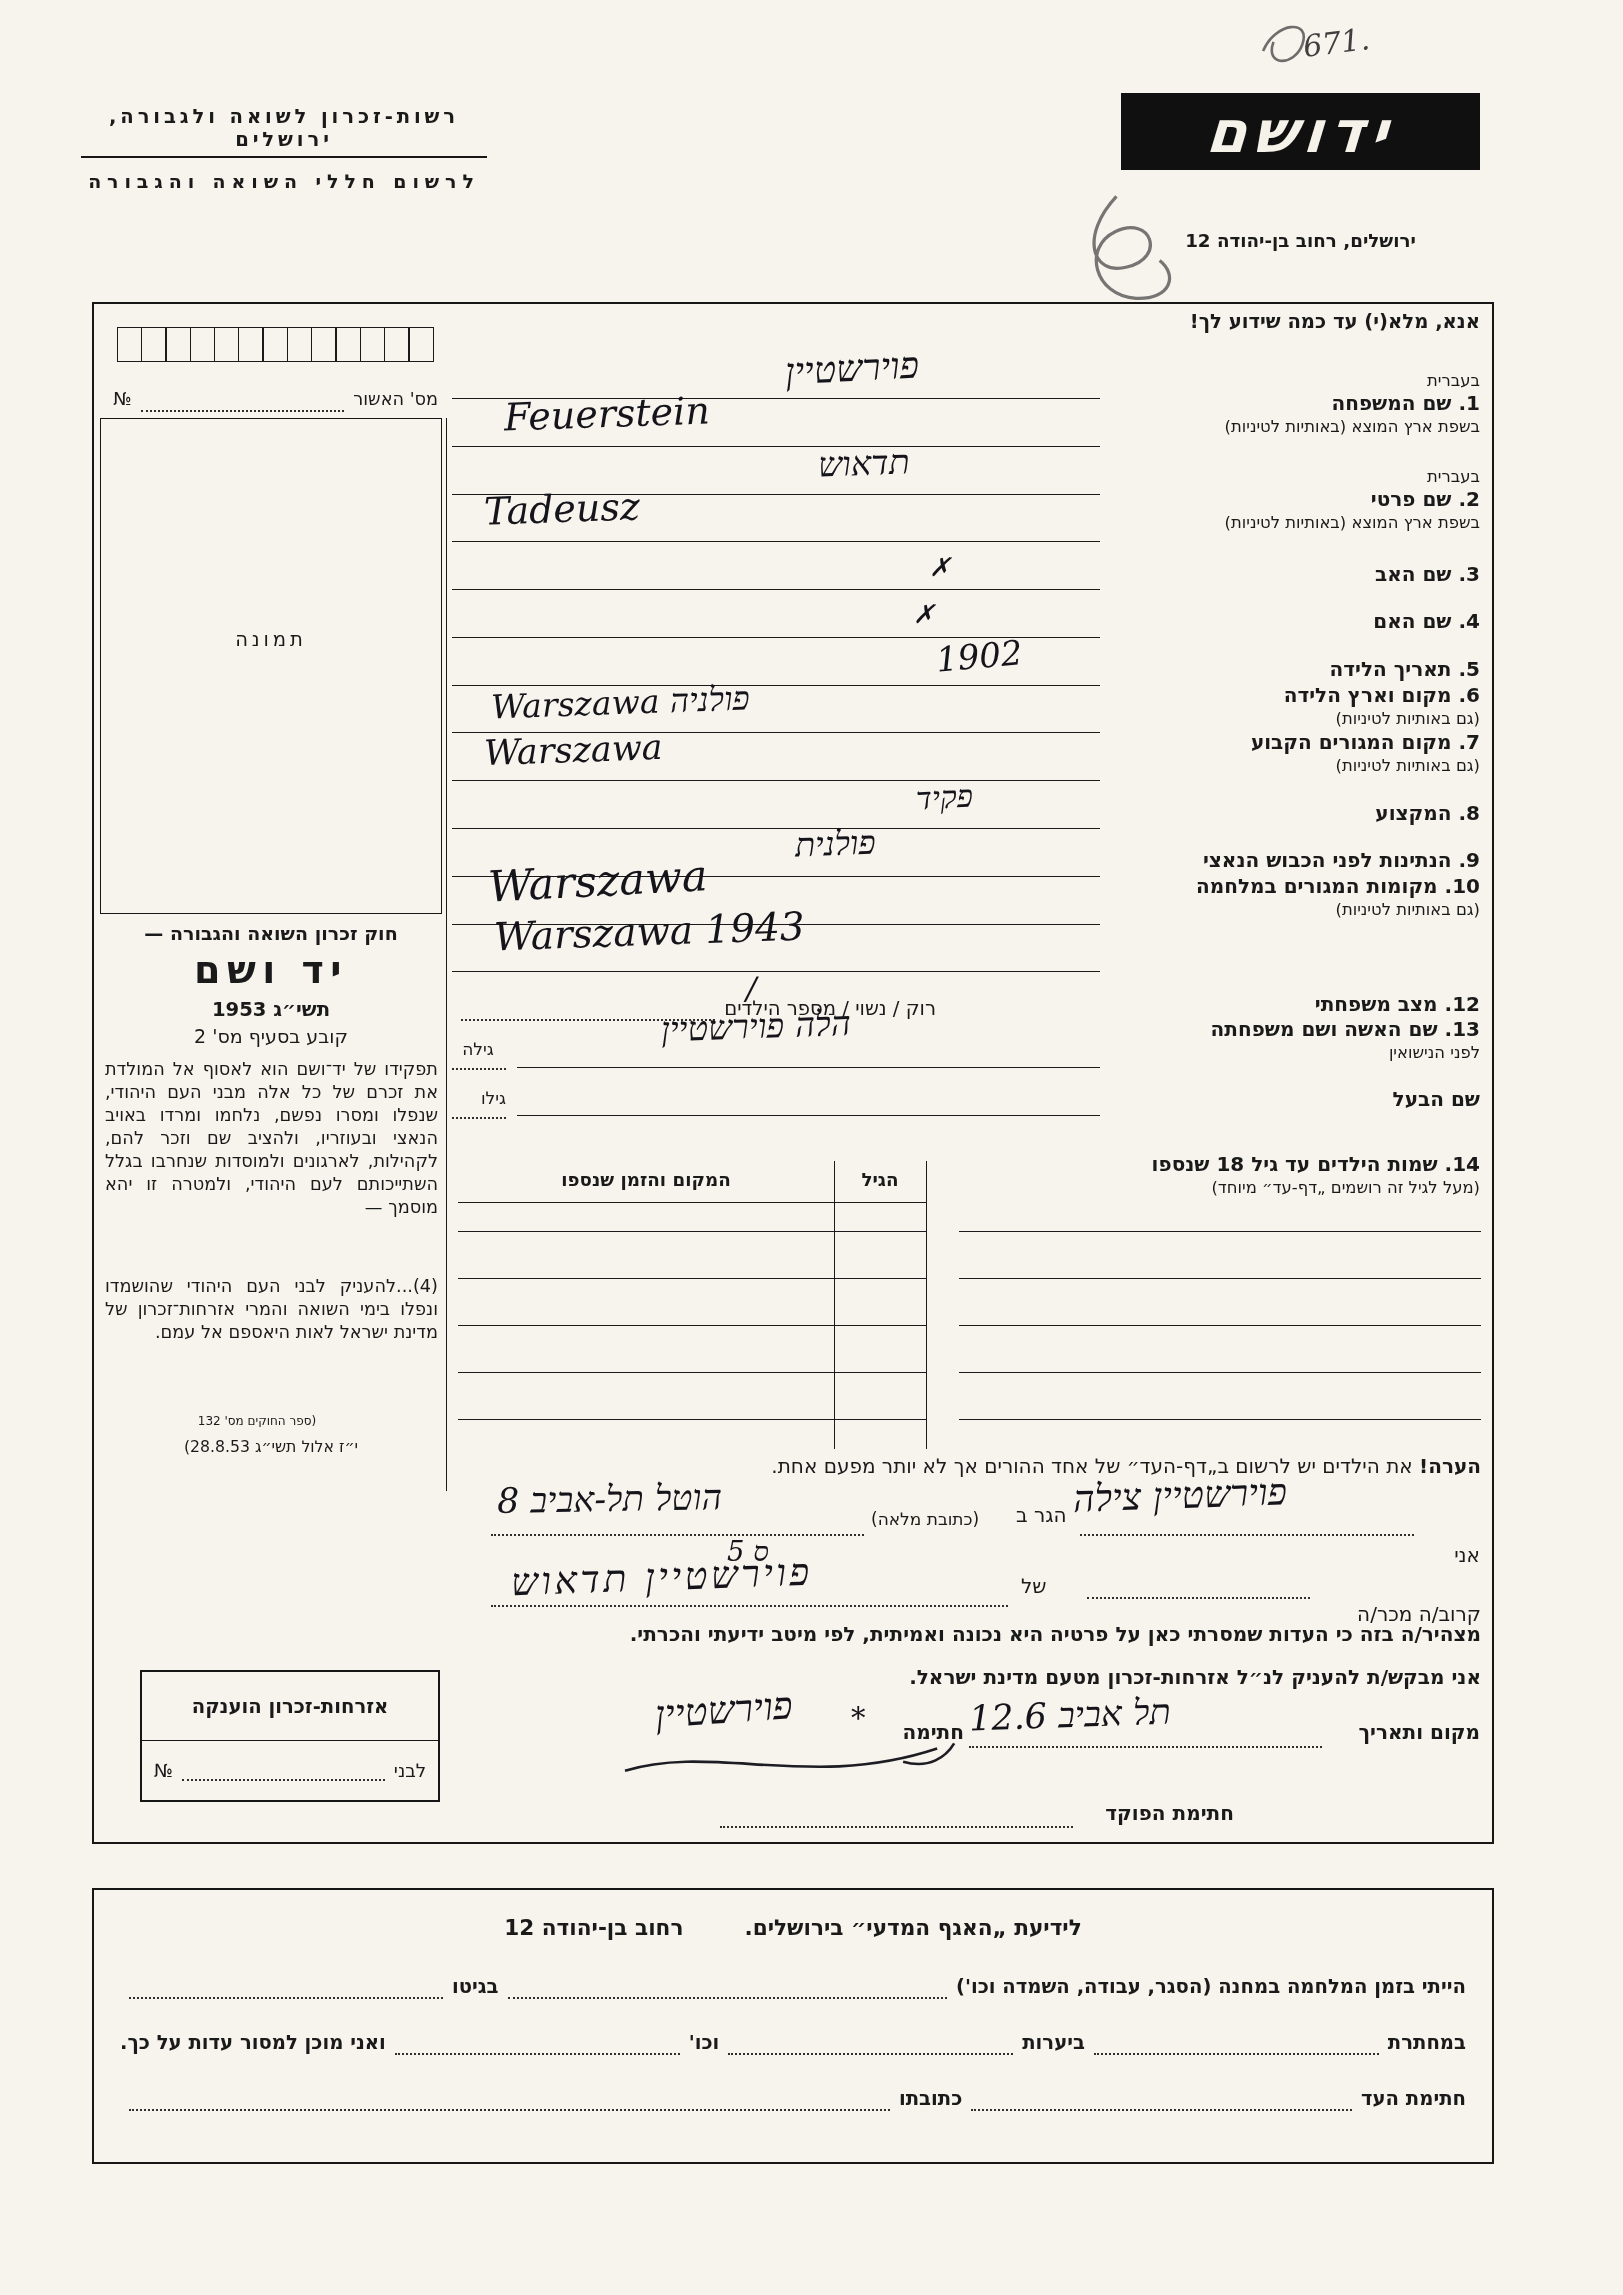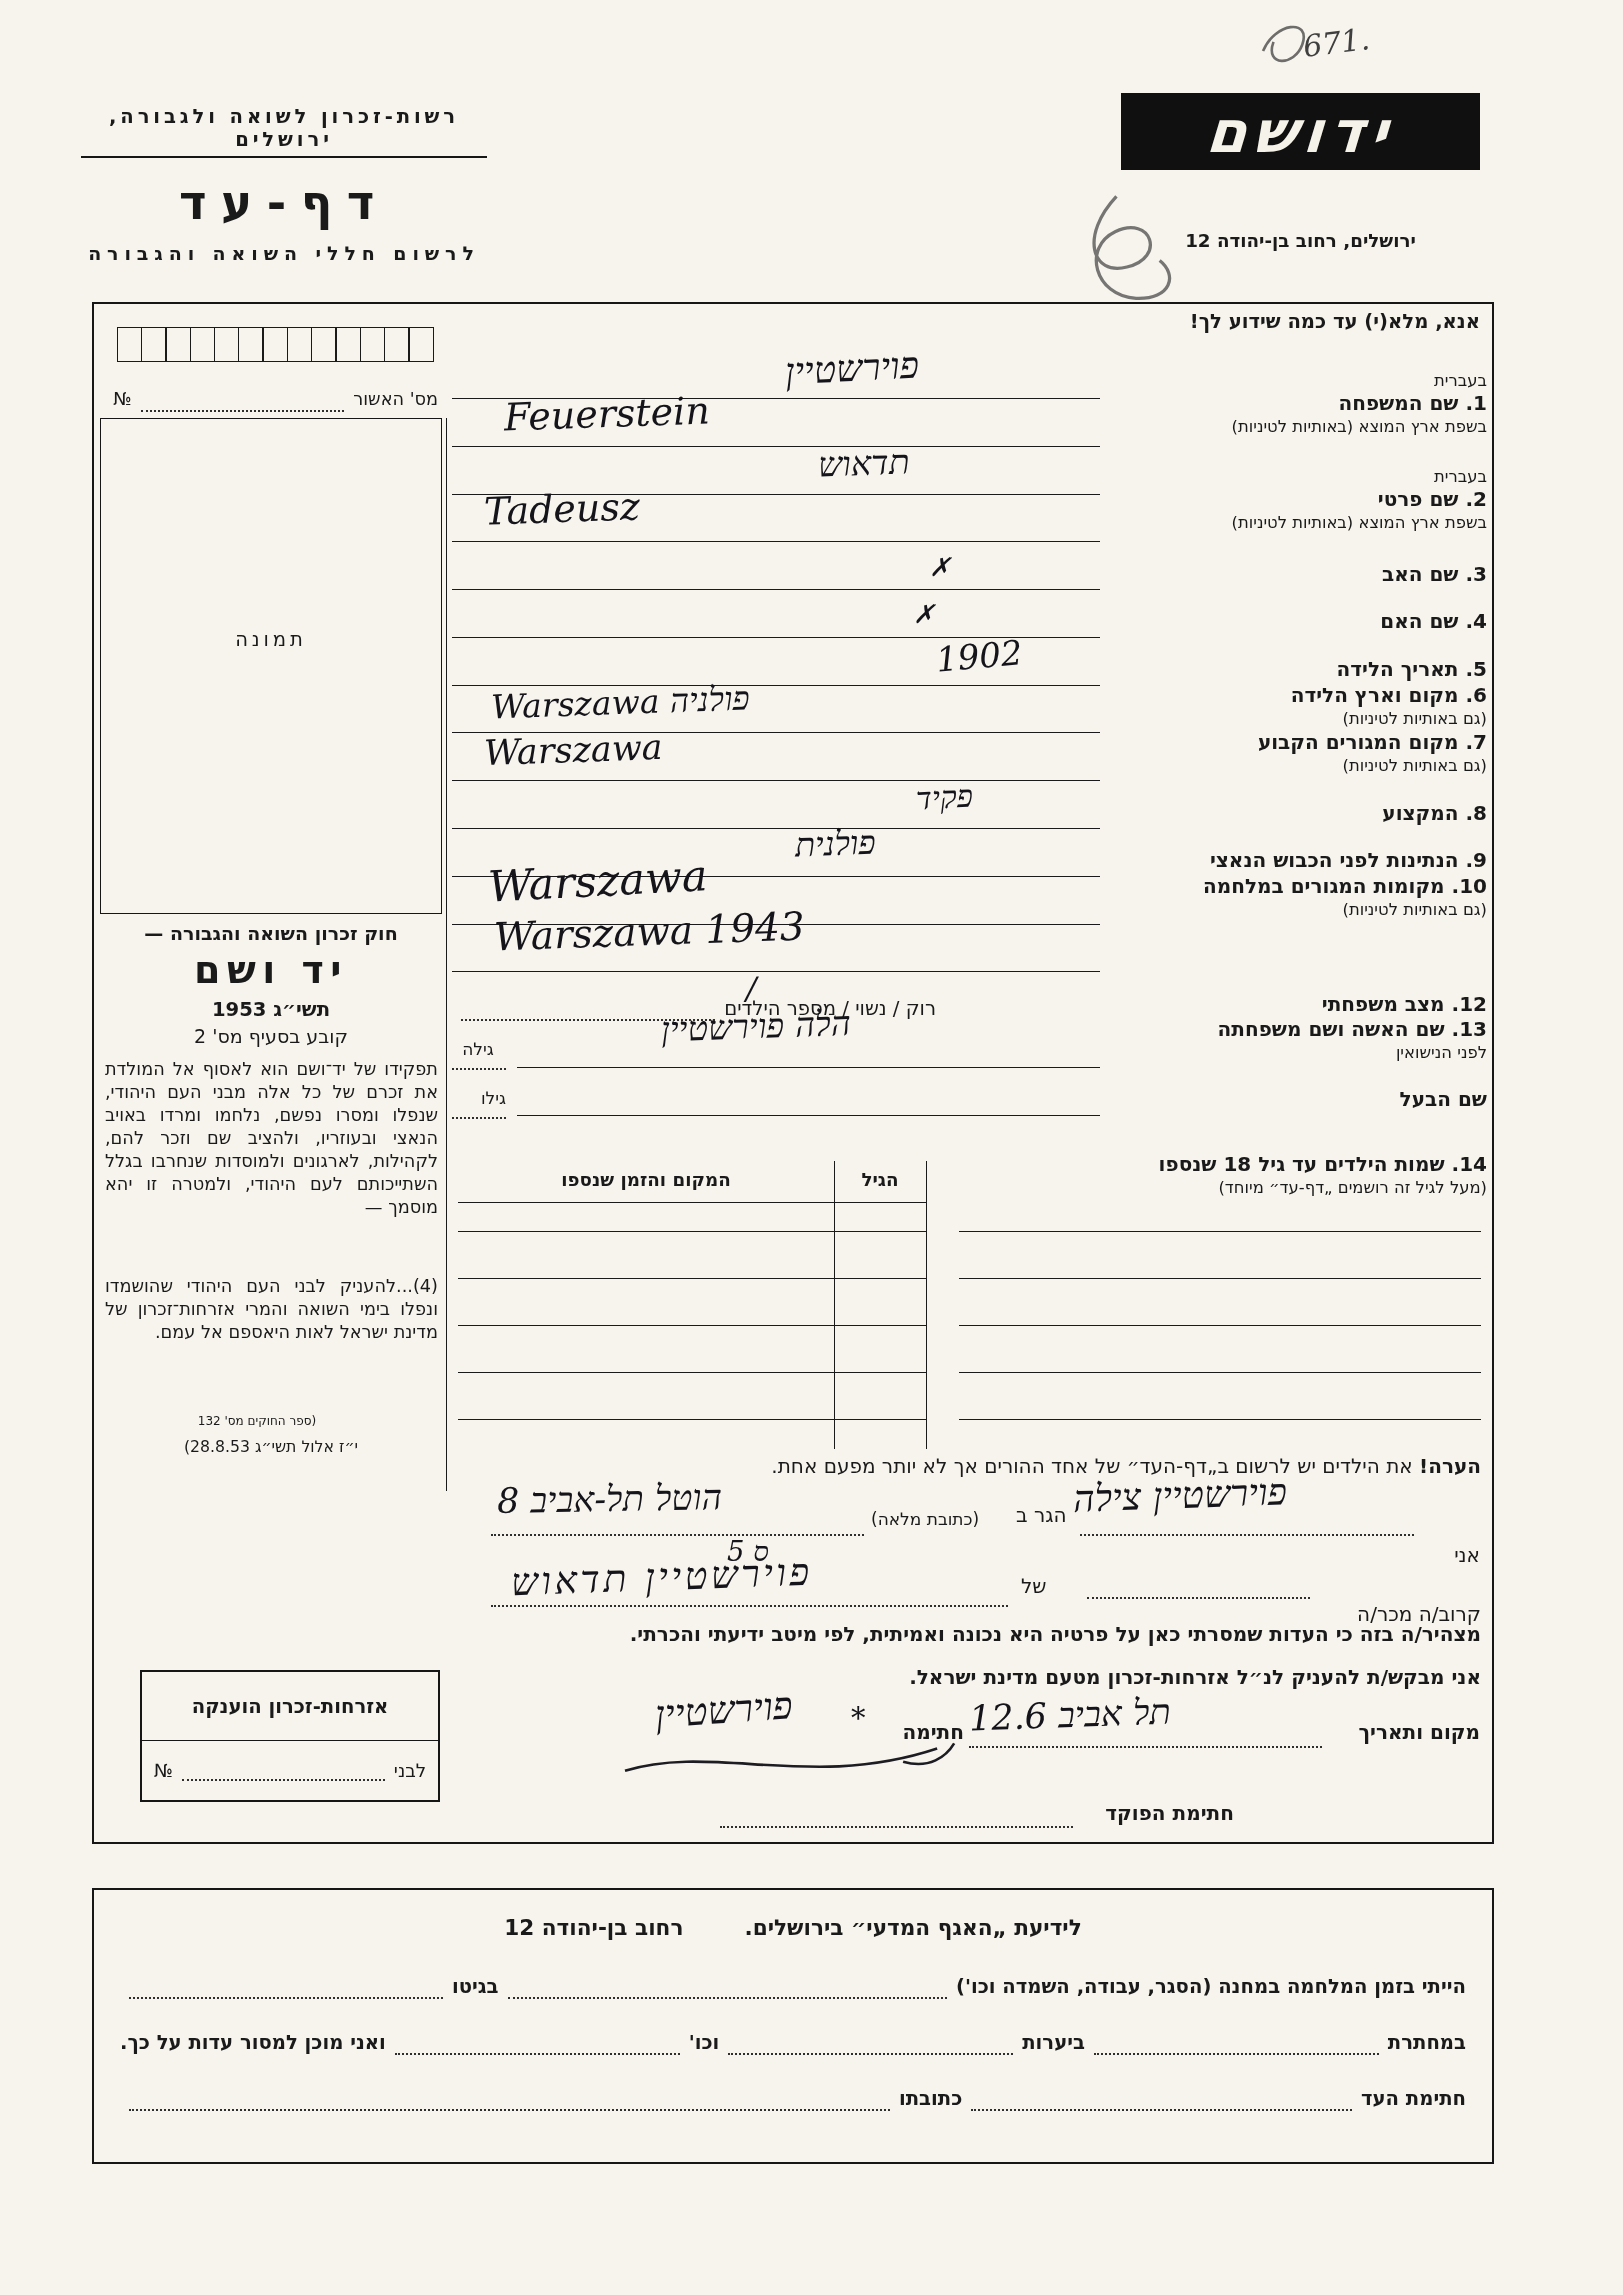--- a/index.html
+++ b/index.html
@@ -7,21 +7,21 @@
     position:relative;width:1623px;height:2295px;margin:0 auto;
     background:#f7f4ed;color:#1a1a1a;
     font-family:"DejaVu Sans",sans-serif;direction:rtl;overflow:hidden;
   }
   .abs{position:absolute;}
   .box{position:absolute;border:2px solid #161616;}
   .vline{position:absolute;border-left:1.3px solid #1a1a1a;width:0;}
   .hline{position:absolute;border-bottom:1.3px solid #1a1a1a;height:0;}
   .wline{position:absolute;left:452px;width:648px;border-bottom:1.3px solid #1a1a1a;height:0;}
   .dotline{position:absolute;border-bottom:2px dotted #2e2e2e;height:0;}
-  .flabel{position:absolute;right:136px;width:386px;text-align:right;direction:rtl;}
+  .flabel{position:absolute;right:143px;width:386px;text-align:right;direction:rtl;}
   .fl-main{font-size:20px;font-weight:700;line-height:25px;}
   .fl-sub{font-size:16.4px;line-height:21px;}
   .fl-top{font-size:16.4px;line-height:21px;}
   .hw{position:absolute;font-family:"DejaVu Serif",serif;font-style:italic;
       color:#14141a;white-space:nowrap;line-height:1;}
   .hw.lat{direction:ltr;}
   .hw.he{direction:rtl;}
   .print{position:absolute;font-size:20px;line-height:25px;}
   .center{text-align:center;}
   .dots{flex:1;border-bottom:2px dotted #2e2e2e;height:19.6px;margin:0 9.2px;}
@@ -31,21 +31,20 @@
   .tally div{width:23.6px;height:33px;border:1.3px solid #1a1a1a;margin-left:-1.3px;background:transparent;}
   svg.overlay{position:absolute;left:0;top:0;pointer-events:none;}
 </style>
 </head>
 <body>
 
 <div class="page">
 
   <div class="abs" style="left:81px;top:105px;width:406px;text-align:center;">
     <span style="display:inline-block;font-size:19.6px;font-weight:700;letter-spacing:3.9px;border-bottom:2.6px solid #161616;padding-bottom:5.2px;">רשות-זכרון לשואה ולגבורה, ירושלים</span>
-    <div style="margin-top:17px;font-size:47px;font-weight:900;letter-spacing:14.4px;">דף-עד</div>
     <div style="margin-top:11.8px;font-size:19px;font-weight:700;letter-spacing:5.9px;">לרשום חללי השואה והגבורה</div>
   </div>
 
   <div class="abs" style="left:1121px;top:93px;width:359px;height:77px;background:#101010;display:flex;align-items:center;justify-content:center;">
     <span style="color:#f5f2ea;font-size:58px;font-weight:900;font-style:italic;letter-spacing:6.5px;transform:skewX(-6deg);">ידושם</span>
   </div>
   <div class="abs" style="left:1121px;top:230px;width:359px;text-align:center;font-size:18.3px;font-weight:700;">ירושלים, רחוב בן-יהודה 12</div>
 
   <div class="hw lat" style="left:1303px;top:27.5px;font-size:30px;color:#3f3f3f;transform:rotate(-7deg);">671.</div>
 

